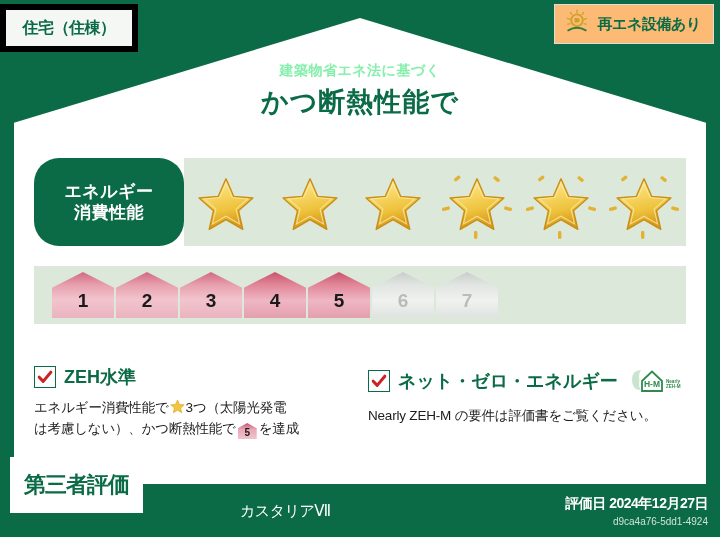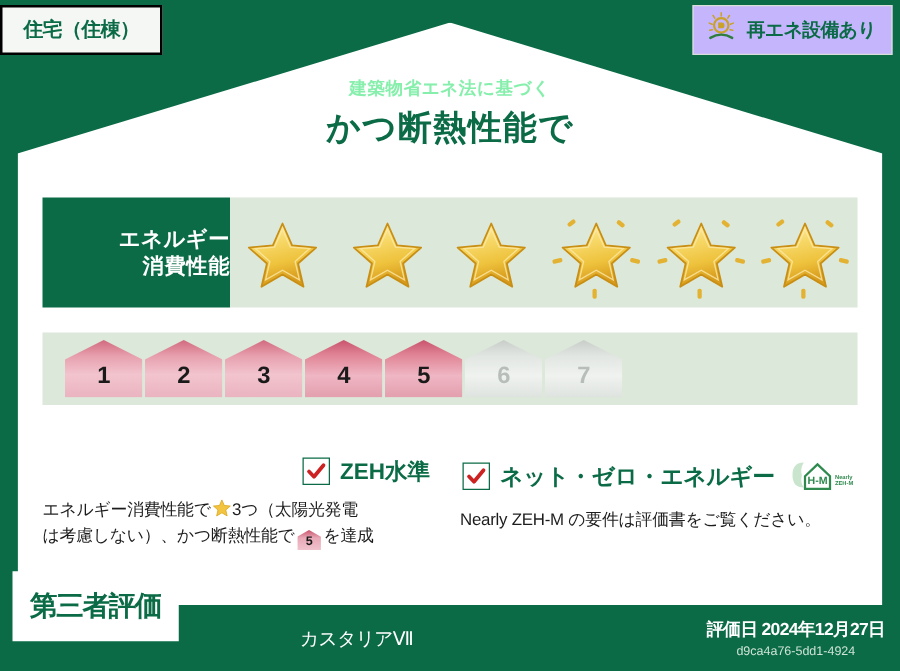--- a/index.html
+++ b/index.html
@@ -12,46 +12,46 @@
   
   #house-panel{
     position:absolute;left:14px;top:18px;width:692px;height:466px;
     background:#ffffff;
     clip-path:polygon(0% 22.5%, 50% 0%, 100% 22.5%, 100% 100%, 0% 100%);
     -webkit-clip-path:polygon(0% 22.5%, 50% 0%, 100% 22.5%, 100% 100%, 0% 100%);
   }
   
   #badge-type{
     position:absolute;left:0;top:4px;width:126px;height:36px;
-    background:#f4f7f4;border:2px solid #000000;
+    background:#f4f7f4;border:6px solid #000000;
     display:flex;align-items:center;justify-content:center;
     color:#0a6b46;font-weight:bold;font-size:16px;letter-spacing:-0.5px;
     z-index:5;
   }
   #badge-renewable{
     position:absolute;right:6px;top:4px;height:38px;
-    background:#c4b5fd;border:1px solid #d8ded8;
+    background:#fdba74;border:1px solid #d8ded8;
     display:flex;align-items:center;gap:6px;padding:0 12px 0 8px;
     z-index:5;
   }
   #badge-renewable .rlabel{
     color:#0a6b46;font-weight:bold;font-size:15px;letter-spacing:-0.4px;
   }
   
   #title-block{position:absolute;left:0;top:62px;width:720px;text-align:center;z-index:4;}
   #title-sub{color:#86efac;font-size:14px;font-weight:bold;letter-spacing:0.5px;}
   #title-main{color:#0a6b46;font-size:27px;font-weight:bold;letter-spacing:1px;margin-top:4px;}
   
   .metric-row{position:absolute;left:34px;width:652px;display:flex;z-index:4;}
   #row-energy{top:158px;height:88px;}
   #row-insul{top:266px;height:58px;}
   .metric-label{
     background:#0a6b46;color:#ffffff;font-weight:bold;
-    display:flex;flex-direction:column;align-items:flex-end;justify-content:center;
-    line-height:1.25;letter-spacing:0.5px;
+    display:flex;flex-direction:column;align-items:center;justify-content:center;
+    line-height:1.25;letter-spacing:0.5px;border-radius:25px;
   }
   #row-energy .metric-label{width:150px;font-size:17px;}
   #row-insul .metric-label{width:150px;font-size:17px;}
   .metric-body{flex:1;background:#dce8d9;position:relative;}
   
   #stars-wrap{position:absolute;left:0;right:0;bottom:4px;height:74px;display:flex;align-items:center;}
   .star-cell{flex:1;display:flex;align-items:center;justify-content:center;position:relative;height:100%;}
   .star{width:58px;height:56px;position:relative;}
   .sparkles{position:absolute;inset:-10px;pointer-events:none;}
   
@@ -75,21 +75,21 @@
   }
   .chip.on .chip-shape{background:linear-gradient(180deg,#d2697f 0%,#e7a0ae 28%,#f2c4ce 60%,#eab3c0 100%);}
   .chip.strong .chip-shape{background:linear-gradient(180deg,#c9536c 0%,#e08496 26%,#efb6c3 62%,#e39fae 100%);}
   .chip.off .chip-shape{background:linear-gradient(180deg,#c9cdc9 0%,#e2e6e2 28%,#eff2ef 62%,#dfe3df 100%);}
   .chip .chip-num{position:relative;z-index:2;padding-bottom:6px;color:#1a1a1a;}
   .chip.off .chip-num{color:#b9bdb9;}
   
   .info-col{position:absolute;z-index:4;}
   #info-left{left:34px;top:365px;width:310px;}
   #info-right{left:368px;top:365px;width:320px;}
-  .info-head{display:flex;align-items:center;gap:8px;justify-content:flex-end;}
+  .info-head{display:flex;align-items:center;gap:8px;}
   .chkbox{
     width:20px;height:20px;border:1.5px solid #0a6b46;background:#fff;
     display:flex;align-items:center;justify-content:center;flex:none;
   }
   .info-title{color:#0a6b46;font-size:18px;font-weight:bold;letter-spacing:0px;}
   .info-body{margin-top:9px;font-size:13.5px;color:#1c1c1c;line-height:1.55;letter-spacing:-0.2px;}
   .inline-star{display:inline-block;width:15px;height:15px;vertical-align:-2px;margin:0 1px;}
   .inline-chip{
     display:inline-block;width:19px;height:16px;vertical-align:-3px;margin:0 2px;position:relative;
   }
@@ -107,21 +107,21 @@
   }
   #footer-left .f-jp{color:#0a6b46;font-size:22px;font-weight:bold;letter-spacing:-1px;}
   #footer-left .f-bels{font-size:27px;font-weight:bold;margin-left:6px;letter-spacing:-1px;}
   #footer-left .f-bels span:nth-child(1){color:#0a6b46;}
   #footer-left .f-bels span:nth-child(2){color:#2f8a4e;}
   #footer-left .f-bels span:nth-child(3){color:#57a33f;}
   #footer-left .f-bels span:nth-child(4){color:#2f8a4e;}
   #footer-bldg{
     position:absolute;left:240px;bottom:16px;color:#ffffff;font-size:15px;z-index:6;letter-spacing:-0.5px;margin-top:40px;
   }
-  #footer-right{position:absolute;right:12px;bottom:10px;text-align:center;z-index:6;}
+  #footer-right{position:absolute;right:12px;bottom:10px;text-align:right;z-index:6;}
   #footer-right .fr-date{color:#ffffff;font-size:14px;font-weight:bold;letter-spacing:-0.5px;}
   #footer-right .fr-id{color:#cfe3d6;font-size:10px;margin-top:3px;letter-spacing:0px;}
 </style>
 </head>
 <body>
 
 <div id="house-panel"></div>
 
 <div id="badge-type">
   <span>住宅（住棟）</span>

